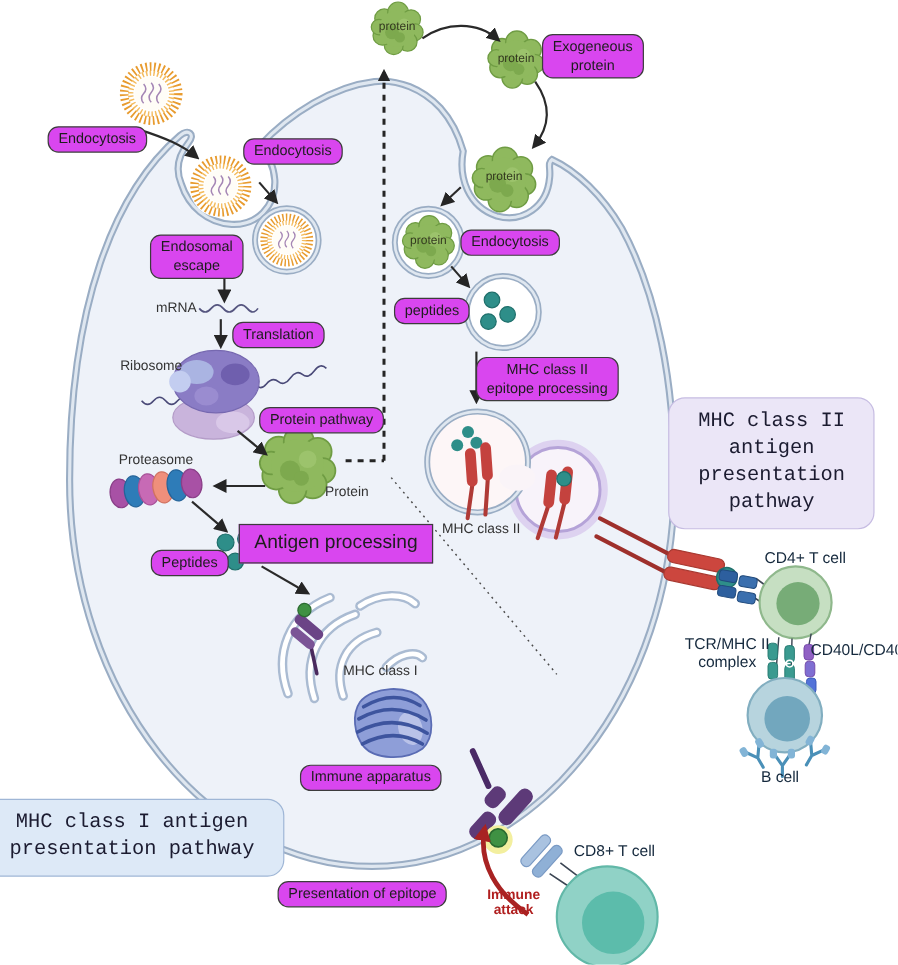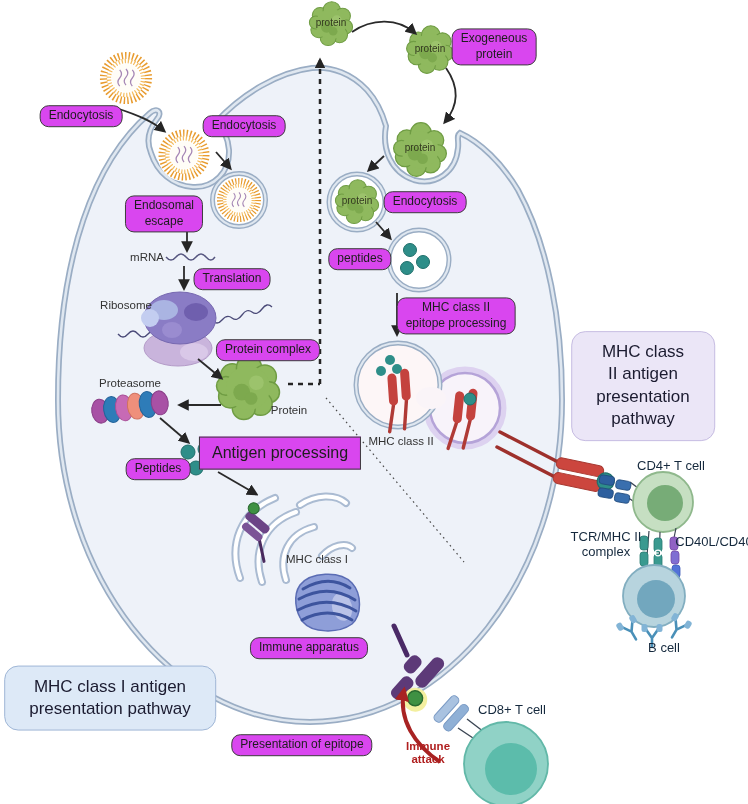--- a/index.html
+++ b/index.html
@@ -11,21 +11,21 @@
          font-size:12px; line-height:1.3; color:#1d1d1d; text-align:center;
          white-space:pre-line; z-index:3; }
   .lbl.lg { font-size:16px; padding:5px 12px; border-radius:0; }
   .txt { position:absolute; transform:translate(-50%,-50%); font-size:11.5px; color:#333;
          text-align:center; white-space:pre-line; z-index:3; line-height:1.15; }
   .txt.sm { font-size:10px; color:#33391f; }
   .txt.bold { font-weight:normal; font-size:13px; color:#15293d; }
   .txt.red { color:#b01f1f; font-weight:bold; font-size:11.5px; }
   .bigbox { position:absolute; transform:translate(-50%,-50%); border-radius:14px;
             padding:9px 24px; font-size:17px; line-height:1.32; text-align:center;
-            color:#1b1b30; white-space:pre-line; z-index:3; }
+            color:#1b1b30; white-space:pre-line; z-index:3;font-family:Liberation Mono, monospace; }
   #mhc2box { background:#ebe6f7; border:1.5px solid #c6bce2; }
   #mhc1box { background:#dde9f7; border:1.5px solid #9fb6d6; }
 </style>
 </head>
 <body>
 
 <div id="stage">
 
 <svg id="art" width="748" height="804" viewBox="0 0 748 804">
   <defs>
@@ -287,21 +287,21 @@
     <path d="M 376 222 L 390 238" marker-end="url(#ah)"></path>
     <path d="M 397 293 L 397 334" marker-end="url(#ah)"></path>
   </g>
 </svg>
 
 <div class="lbl" style="left:81px;top:116px">Endocytosis</div>
 <div class="lbl" style="left:244px;top:126px">Endocytosis</div>
 <div class="lbl" style="left:164px;top:214px">Endosomal
 escape</div>
 <div class="lbl" style="left:232px;top:279px">Translation</div>
-<div class="lbl" style="left:268px;top:350px">Protein complex</div>
+<div class="lbl" style="left:268px;top:350px">Protein pathway</div>
 <div class="lbl" style="left:494px;top:47px">Exogeneous
 protein</div>
 <div class="lbl" style="left:425px;top:202px">Endocytosis</div>
 <div class="lbl" style="left:360px;top:259px">peptides</div>
 <div class="lbl" style="left:456px;top:316px">MHC class II
 epitope processing</div>
 <div class="lbl" style="left:158px;top:469px">Peptides</div>
 <div class="lbl lg" style="left:280px;top:453px">Antigen processing</div>
 <div class="lbl" style="left:309px;top:648px">Immune apparatus</div>
 <div class="lbl" style="left:302px;top:745px">Presentation of epitope</div>
@@ -320,18 +320,18 @@
 <div class="txt" style="left:126px;top:306px">Ribosome</div>
 <div class="txt" style="left:130px;top:384px">Proteasome</div>
 <div class="txt" style="left:289px;top:411px">Protein</div>
 <div class="txt" style="left:401px;top:442px">MHC class II</div>
 <div class="txt" style="left:317px;top:560px">MHC class I</div>
 
 <div class="txt bold" style="left:671px;top:466px">CD4+ T cell</div>
 <div class="txt bold" style="left:606px;top:545px">TCR/MHC II
 complex</div>
 <div class="txt bold" style="left:714px;top:542px">CD40L/CD40</div>
-<div class="txt bold" style="left:664px;top:648px">B cell</div>
+<div class="txt bold" style="left:650px;top:648px">B cell</div>
 <div class="txt bold" style="left:512px;top:710px">CD8+ T cell</div>
 <div class="txt red" style="left:428px;top:753px">Immune
 attack</div>
 
 </div>
 
 </body></html>

